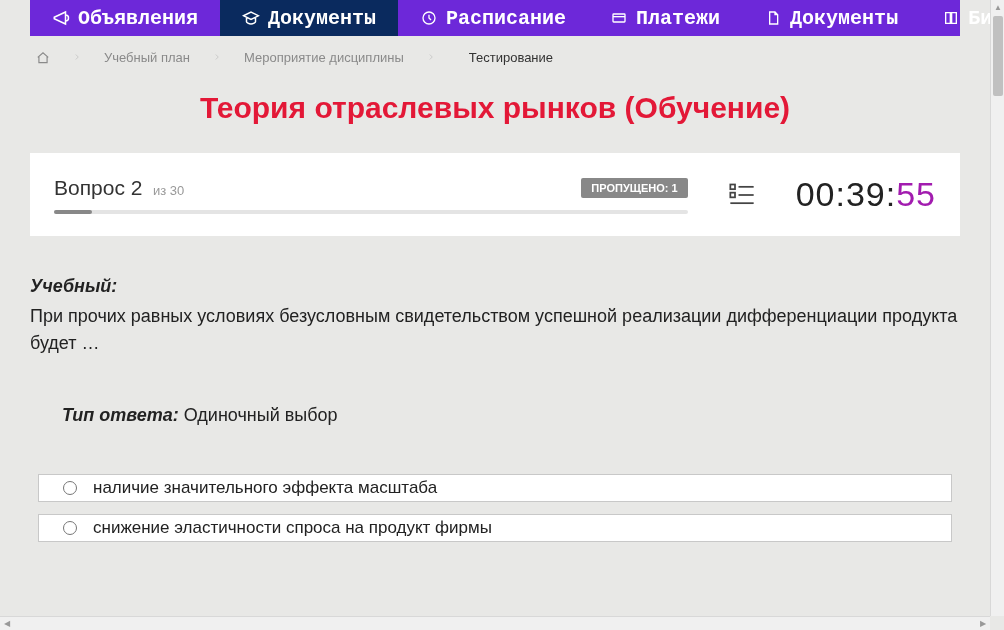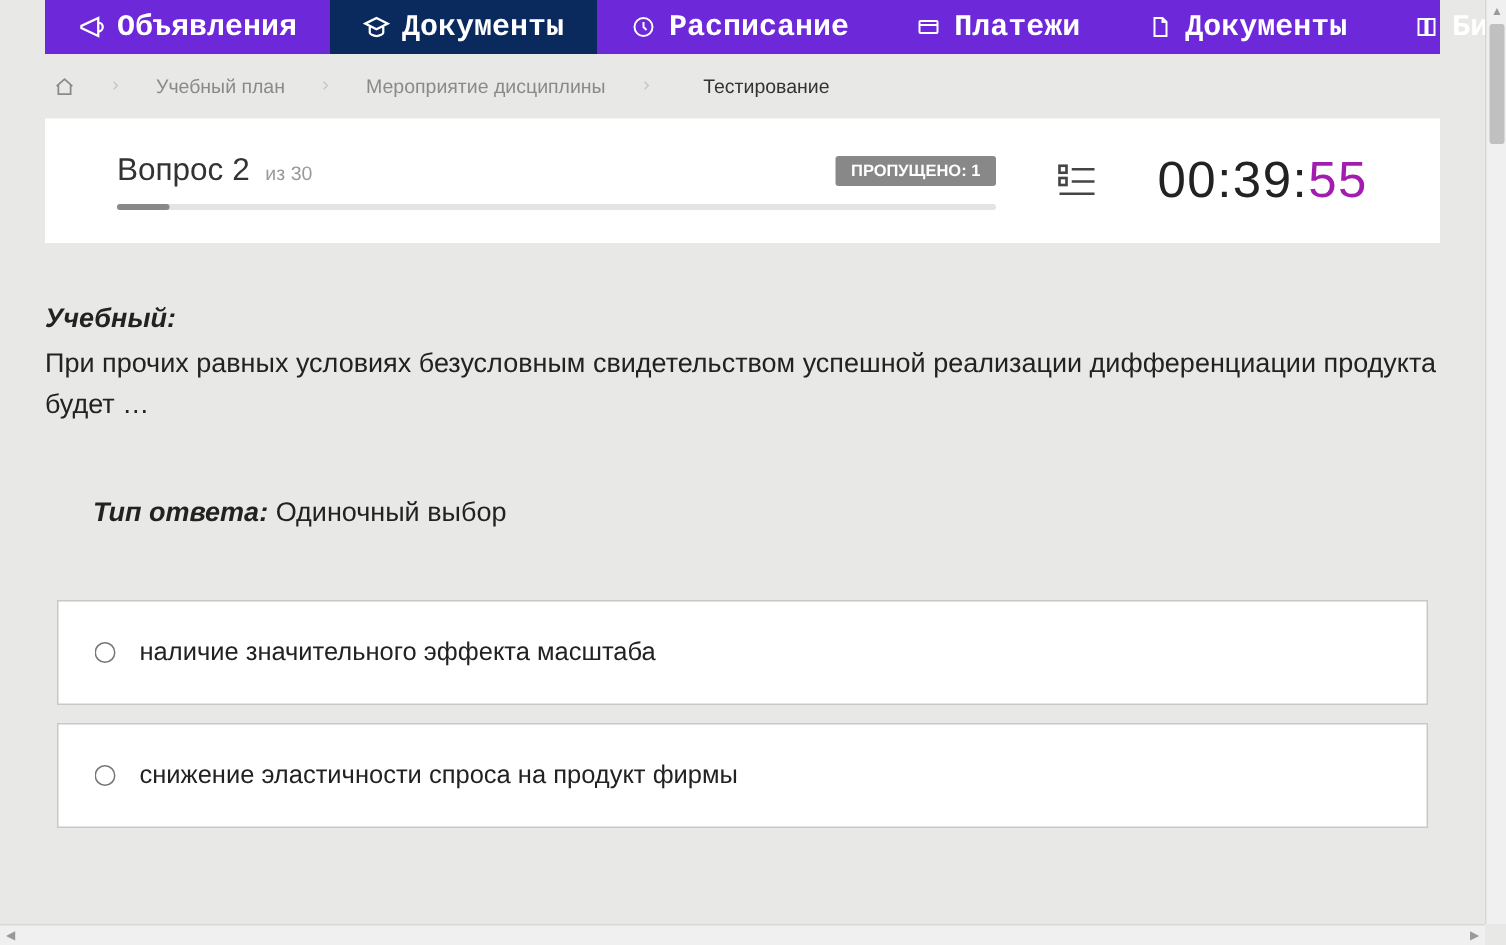--- a/index.html
+++ b/index.html
@@ -105,21 +105,21 @@
     .page-title {
       text-align: center;
       color: #e31837;
       font-size: 30px;
       font-weight: 700;
       margin: 12px 0 28px;
     }
     .quiz-header {
       background: #fff;
       margin: 0 30px;
-      padding: 22px 48px;
+      padding: 22px 24px;
       display: flex;
       align-items: center;
       gap: 24px;
     }
     .question-block { flex: 1; }
     .question-line {
       display: flex;
       align-items: center;
       justify-content: space-between;
       margin-bottom: 10px;
@@ -192,21 +192,21 @@
       font-weight: 700;
       margin-left: 32px;
     }
     .answers {
       margin: 48px 30px 20px;
       padding: 0 8px;
     }
     .answer-option {
       border: 1px solid #c8c8c8;
       background: #fff;
-      padding: 24px 24px;
+      padding: 3px 24px;
       margin-bottom: 12px;
       display: flex;
       align-items: center;
       gap: 16px;
       cursor: pointer;
     }
     .answer-option input[type="radio"] {
       width: 14px;
       height: 14px;
       accent-color: #888;
@@ -294,20 +294,21 @@
     </span>
     <span>Мероприятие дисциплины</span>
     <span class="sep">
       <svg viewBox="0 0 24 24" width="10" height="10" fill="none" stroke="#c4c4c4" stroke-width="2">
           <path d="M9 6l6 6-6 6"></path>
         </svg>
     </span>
     <span class="current">Тестирование</span>
   </div>
 
+  <h1 class="page-title">Теория отраслевых рынков (Обучение)</h1>
 
   <div class="quiz-header">
     <div class="question-block">
       <div class="question-line">
         <div>
           <span class="question-num"><span>Вопрос</span> <span>2</span></span>
           <span class="question-total"><span>из</span> <span>30</span></span>
         </div>
         <span class="skipped-badge">ПРОПУЩЕНО: 1</span>
       </div>

